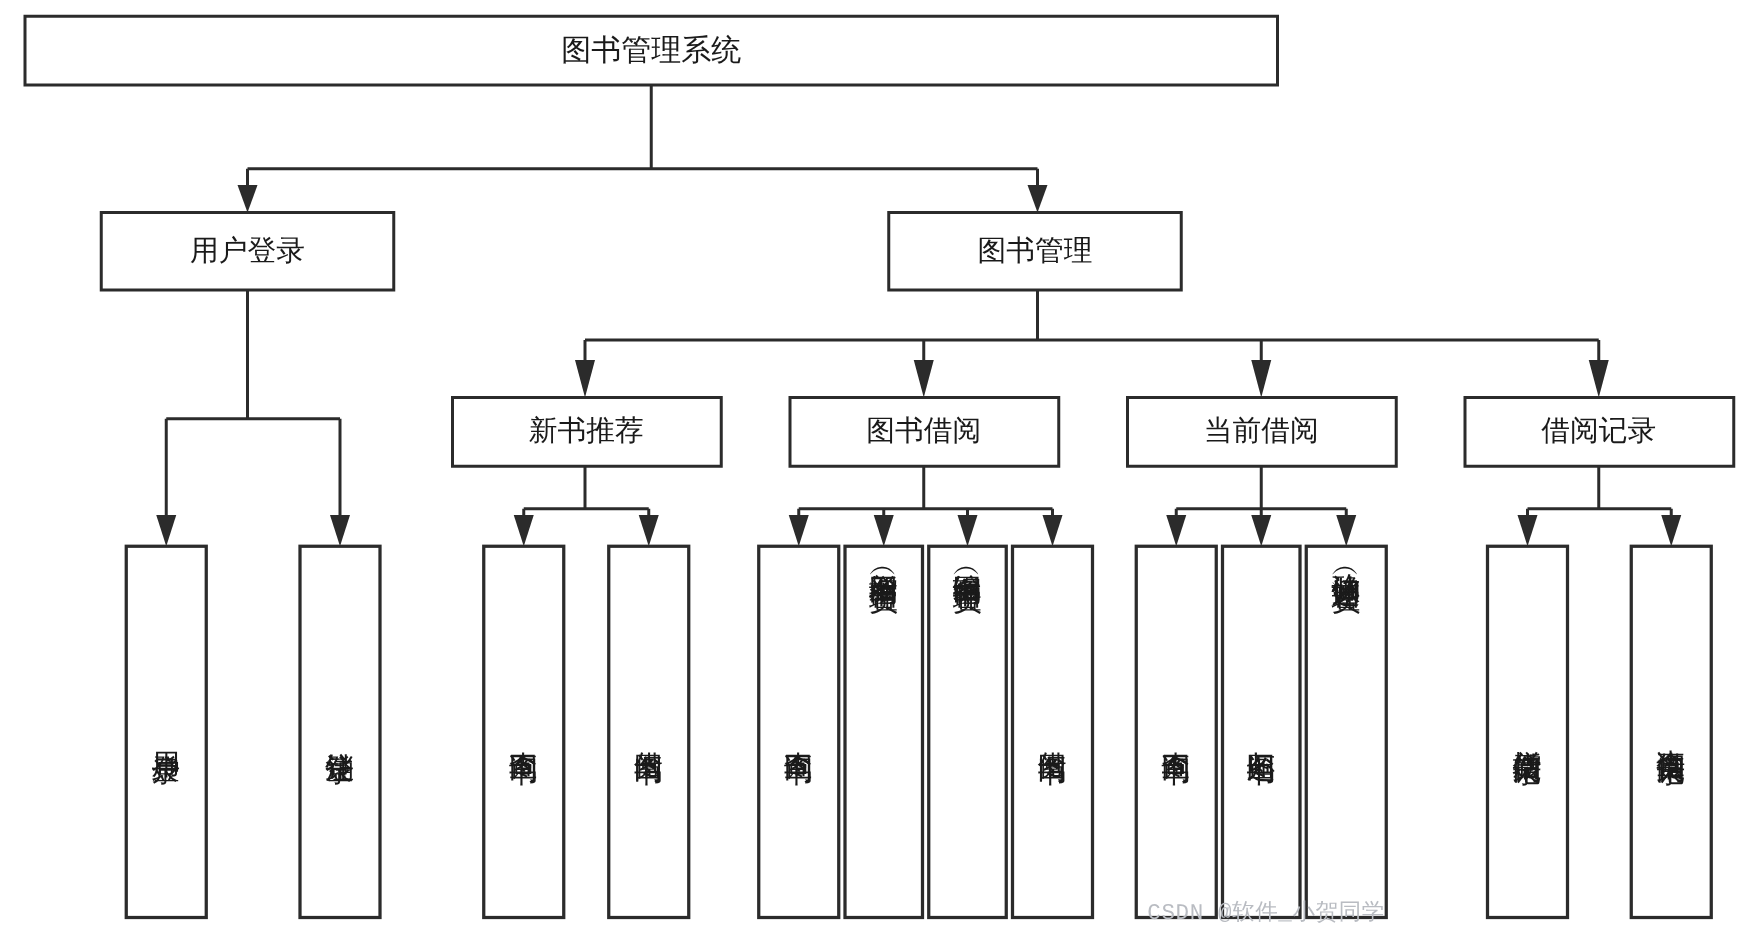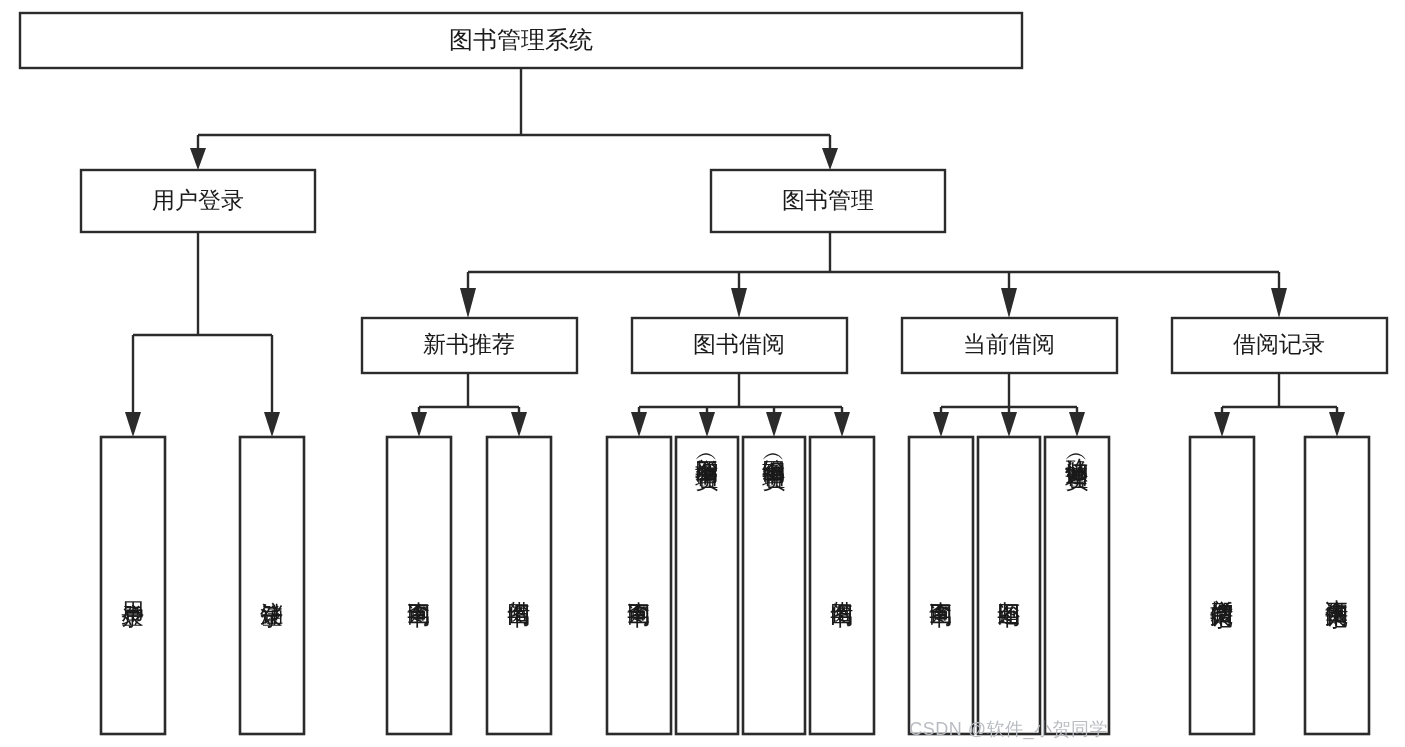--- a/index.html
+++ b/index.html
@@ -69,21 +69,21 @@
     font-size: 23px;
     line-height: 1.24;
     color: #1a1a1a;
     letter-spacing: 1.5px;
     white-space: nowrap;
   }
   .watermark {
     position: absolute;
     right: 8px;
     bottom: 6px;
-    font-family: Liberation Sans, sans-serif;
+    font-family: Liberation Mono, monospace;
     font-size: 18px;
     color: #b9bcc2;
     letter-spacing: 0.5px;
     white-space: nowrap;
   }
 </style>
 </head>
 <body>
 
 <div id="diagram-root">

